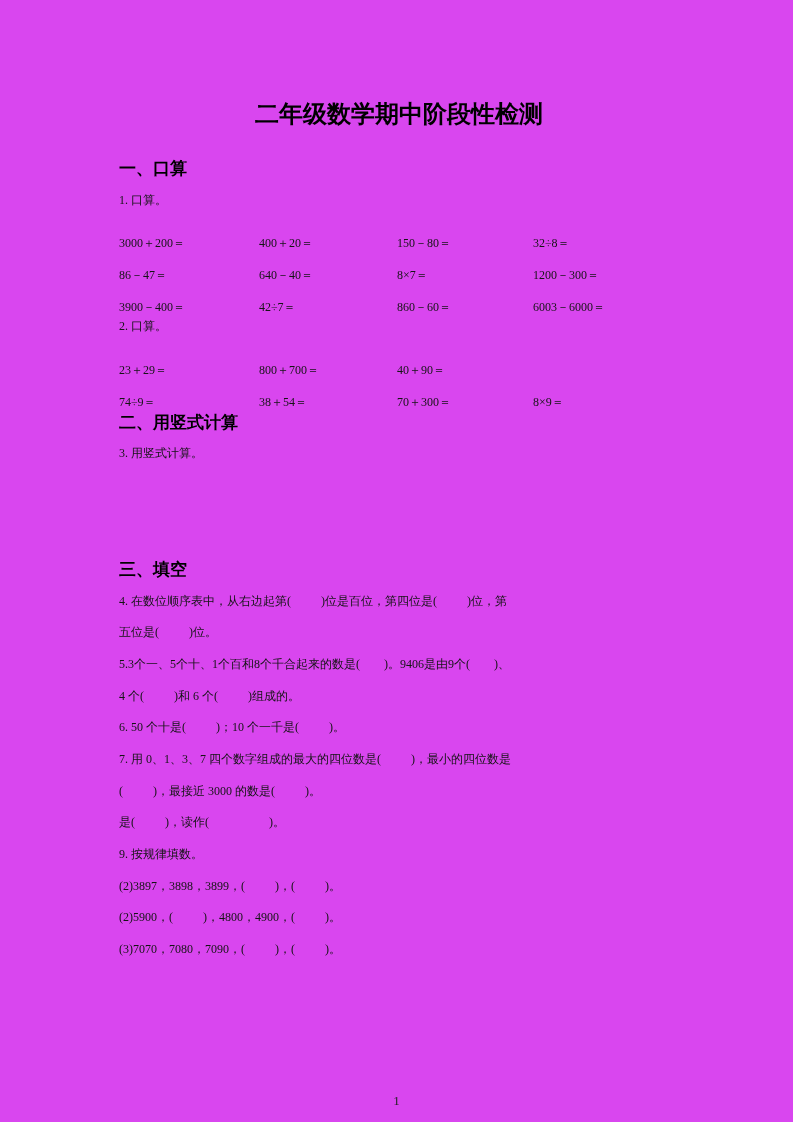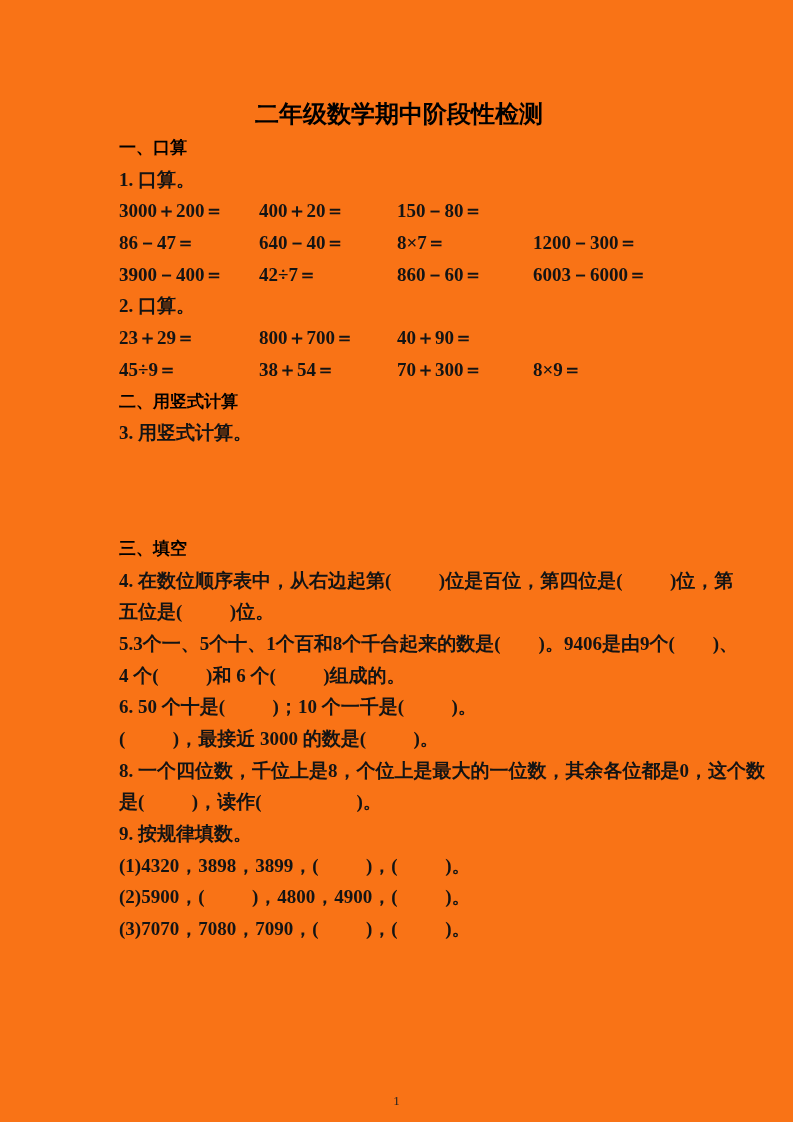--- a/index.html
+++ b/index.html
@@ -1,48 +1,47 @@
 <!DOCTYPE html>
 <html><head>
 <meta charset="utf-8">
 <style>
   html,body{margin:0;padding:0;background:#ffffff;}
   .page{
     position:relative;
     width:793px;height:1122px;
-    background:#f97316;
+    background:#d946ef;
     overflow:hidden;
     font-family:"Liberation Serif","DejaVu Serif",serif;
     color:#141414;
   }
   .doc{position:absolute;left:119px;top:0;width:560px;}
   .title{
     margin:99px 0 0 0;
     text-align:center;
     font-size:24px;line-height:30px;
     font-weight:bold;
     font-family:"Liberation Sans","DejaVu Sans",sans-serif;
     color:#000;
     white-space:pre;
   }
   .line{
     height:31.7px;line-height:31.7px;
-    font-size:19px;
+    font-size:12px;
     white-space:pre;
-    font-weight:bold;
   }
-  .first-line{margin-top:3px;}
+  .first-line{margin-top:24px;}
   .head{
     font-weight:bold;
     font-family:"Liberation Sans","DejaVu Sans",sans-serif;
     font-size:17px;
     color:#000;
   }
   .prow{display:grid;grid-template-columns:140px 138px 136px 1fr;}
-  .prow span{display:block;}
+  .prow span{display:block;margin-top:12px;}
   .spacer{height:84px;}
   .pageno{
     position:absolute;left:0;right:0;bottom:14px;
     text-align:center;
     font-size:13px;line-height:14px;
     color:#222;
   }
 </style>
 </head>
 <body>
@@ -52,20 +51,21 @@
 
     <h1 class="title">二年级数学期中阶段性检测</h1>
 
     <div class="line head first-line">一、口算</div>
     <div class="line">1. 口算。</div>
 
     <div class="line prow">
       <span>3000＋200＝</span>
       <span>400＋20＝</span>
       <span>150－80＝</span>
+      <span>32÷8＝</span>
     </div>
     <div class="line prow">
       <span>86－47＝</span>
       <span>640－40＝</span>
       <span>8×7＝</span>
       <span>1200－300＝</span>
     </div>
     <div class="line prow">
       <span>3900－400＝</span>
       <span>42÷7＝</span>
@@ -74,21 +74,21 @@
     </div>
 
     <div class="line">2. 口算。</div>
 
     <div class="line prow">
       <span>23＋29＝</span>
       <span>800＋700＝</span>
       <span>40＋90＝</span>
     </div>
     <div class="line prow">
-      <span>45÷9＝</span>
+      <span>74÷9＝</span>
       <span>38＋54＝</span>
       <span>70＋300＝</span>
       <span>8×9＝</span>
     </div>
 
     <div class="line head">二、用竖式计算</div>
     <div class="line">3. 用竖式计算。</div>
 
 
     <div class="spacer"></div>
@@ -96,26 +96,26 @@
     <div class="line head">三、填空</div>
 
     <div class="line">4. 在数位顺序表中，从右边起第(　　  )位是百位，第四位是(　　  )位，第</div>
     <div class="line">五位是(　　  )位。</div>
 
     <div class="line">5.3个一、5个十、1个百和8个千合起来的数是(　　)。9406是由9个(　　)、</div>
     <div class="line">4 个(　　  )和 6 个(　　  )组成的。</div>
 
     <div class="line">6. 50 个十是(　　  )；10 个一千是(　　  )。</div>
 
+    <div class="line">7. 用 0、1、3、7 四个数字组成的最大的四位数是(　　  )，最小的四位数是</div>
     <div class="line">(　　  )，最接近 3000 的数是(　　  )。</div>
 
-    <div class="line">8. 一个四位数，千位上是8，个位上是最大的一位数，其余各位都是0，这个数</div>
     <div class="line">是(　　  )，读作(　　　　　)。</div>
 
     <div class="line">9. 按规律填数。</div>
-    <div class="line">(1)4320，3898，3899，(　　  )，(　　  )。</div>
+    <div class="line">(2)3897，3898，3899，(　　  )，(　　  )。</div>
     <div class="line">(2)5900，(　　  )，4800，4900，(　　  )。</div>
     <div class="line">(3)7070，7080，7090，(　　  )，(　　  )。</div>
 
   </div>
 
   <div class="pageno">1</div>
 </div>
 
 </body></html>

